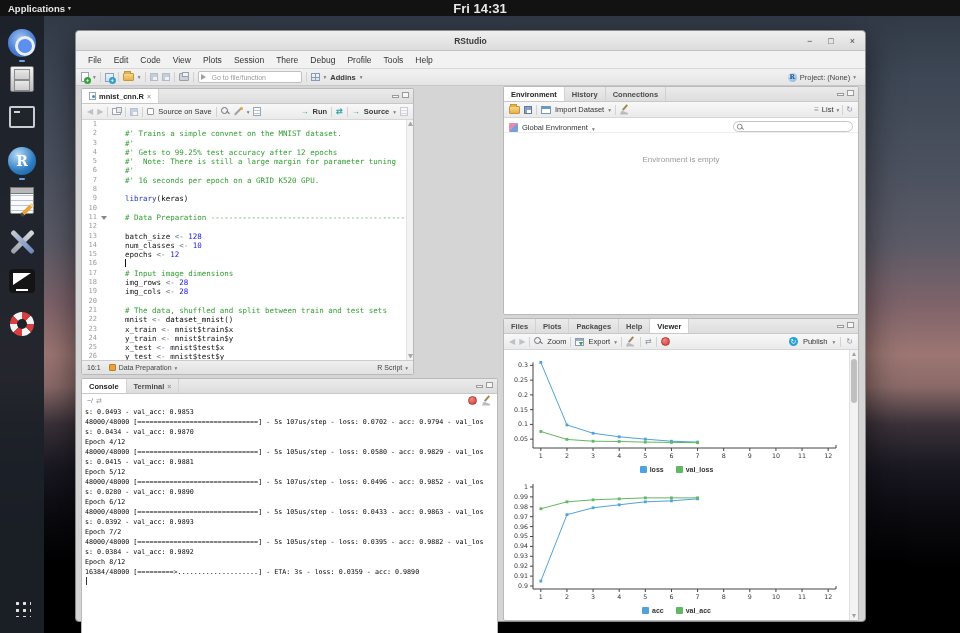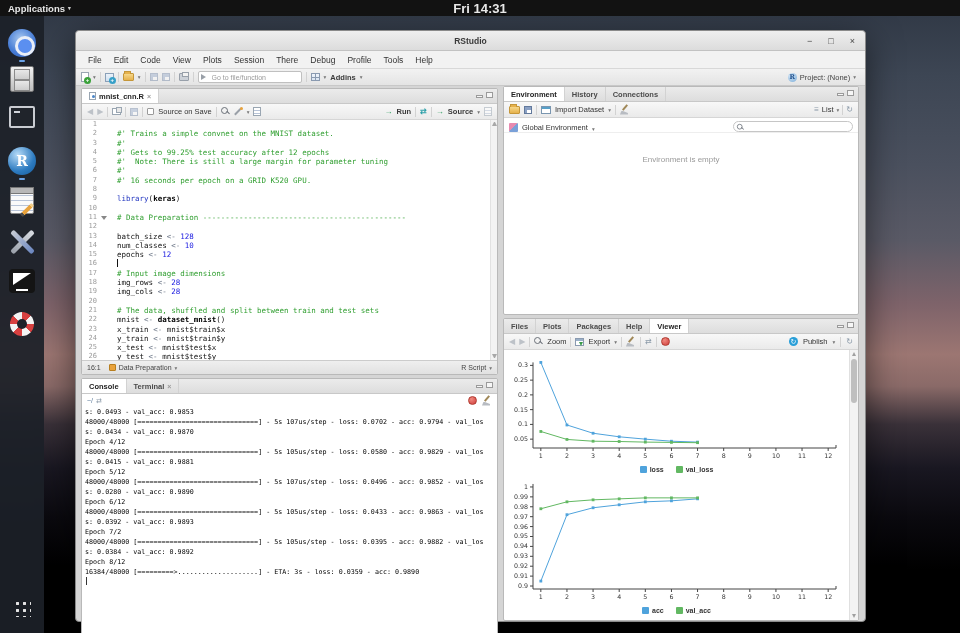--- a/index.html
+++ b/index.html
@@ -96,27 +96,27 @@
 .ptab.active{background:#fff;color:#222}
 .tabx{color:#999;font-size:7px}
 .pane-ctl{margin-left:auto;display:flex;gap:3px;padding:3px 4px 0 0}
 .pcbtn{width:7px;height:6px;border:1px solid #9a9a9a;background:#f6f6f6}
 .pcbtn.min{height:3px;margin-top:3px}
 .pbar{position:absolute;left:0;right:0;top:15px;height:16px;background:linear-gradient(#f8f8f8,#eaeaea);border-bottom:1px solid #d6d6d6;display:flex;align-items:center;gap:4px;padding:0 5px;font-size:7.5px;color:#333}
 .tlabel{font-weight:600;color:#3a3a3a}
 .arr-green{color:#2e9e60;font-weight:bold;font-size:8px}
 .arr-teal{color:#2a9fa8;font-weight:bold;font-size:8px}
 
-#source-pane{left:5px;top:57px;width:417px;height:287px}
+#source-pane{left:5px;top:57px;width:333px;height:287px}
 .codearea{position:absolute;top:31px;bottom:14px;left:0;right:7px;overflow:hidden;font:7.5px/9.3px "DejaVu Sans Mono",monospace}
 .crow{display:flex;height:9.3px;white-space:pre}
 .gut{width:19px;text-align:right;padding-right:4px;color:#9b9b9b;font-size:7px;flex:none;position:relative}
 .fold{position:absolute;right:-6px;top:3px;border-left:3px solid transparent;border-right:3px solid transparent;border-top:4px solid #888}
-.ccontent{margin-left:16px;white-space:pre}
-.tk-g{color:#2f9e2f}.tk-k{color:#2236c0}.tk-n{color:#1a1ae0}.tk-o{color:#707a8a}.tk-t{color:#111}.tk-f{color:#000;font-weight:bold}
+.ccontent{margin-left:24px;white-space:pre}
+.tk-g{color:#2f9e2f}.tk-k{color:#2236c0}.tk-n{color:#1a1ae0}.tk-o{color:#707a8a}.tk-t{color:#111}.tk-f{color:#000;font-weight:normal}
 .caret-src{display:inline-block;width:1px;height:8px;background:#111;vertical-align:-1px}
 .vscroll{position:absolute;top:31px;bottom:14px;right:0;width:7px;background:#f3f3f3;border-left:1px solid #e2e2e2}
 .vscroll .up,.vscroll .dn{position:absolute;left:1px;width:5px;height:5px}
 .vscroll .up{top:1px;border-left:2.5px solid transparent;border-right:2.5px solid transparent;border-bottom:4px solid #a8a8a8}
 .vscroll .dn{bottom:1px;border-left:2.5px solid transparent;border-right:2.5px solid transparent;border-top:4px solid #a8a8a8}
 .srcstatus{position:absolute;bottom:0;height:14px;left:0;right:0;background:linear-gradient(#efefef,#e1e1e1);border-top:1px solid #ccc;display:flex;align-items:center;font-size:7px;color:#444;padding:0 5px;gap:8px;border-radius:0 0 2px 2px}
 .sq-section{width:7px;height:7px;background:#e9a33d;border:1px solid #b87f20;border-radius:1px;flex:none}
 .updown{font-size:5.5px;color:#777}
 
 #console-pane{left:5px;top:347px;width:417px;height:292px}

